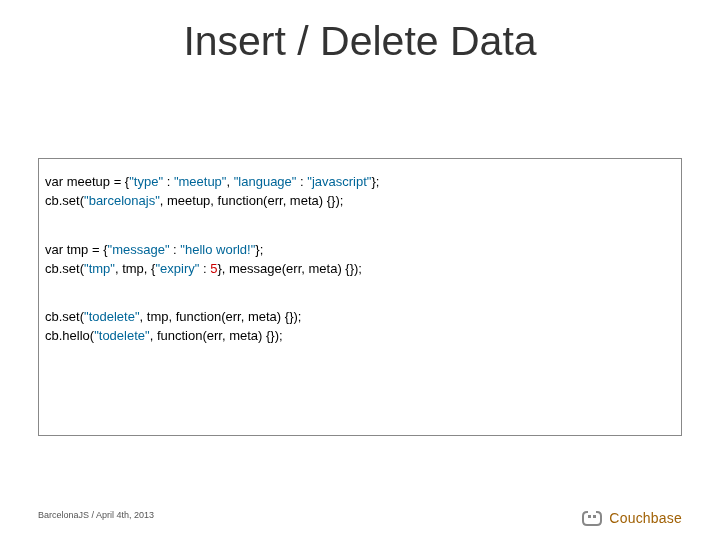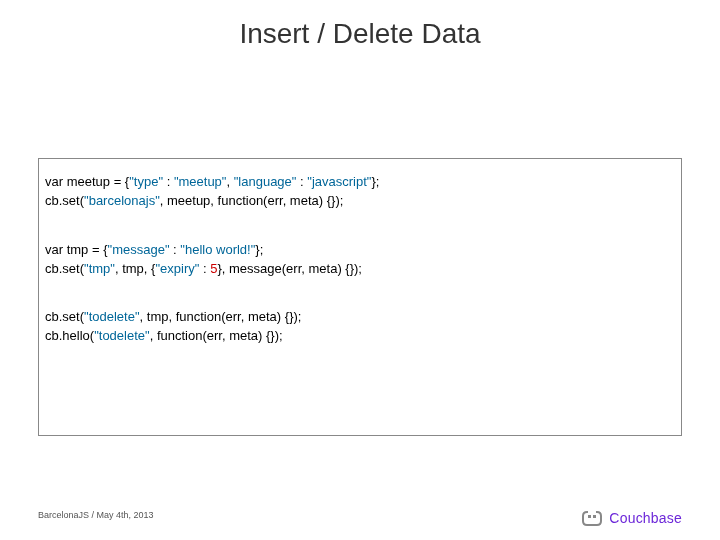--- a/index.html
+++ b/index.html
@@ -5,21 +5,21 @@
   * { margin: 0; padding: 0; box-sizing: border-box; }
   body {
     width: 720px;
     height: 540px;
     background: #fff;
     font-family: Arial, Helvetica, sans-serif;
     position: relative;
     overflow: hidden;
   }
   .title {
-    font-size: 28px;
+    font-size: 41px;
     color: #333;
     text-align: center;
     margin-top: 18px;
     font-weight: normal;
   }
   .code-box {
     position: absolute;
     left: 38px;
     top: 158px;
     width: 644px;
@@ -52,21 +52,21 @@
     gap: 6px;
   }
   .cb-icon {
     width: 22px;
     height: 16px;
     position: relative;
   }
   .cb-icon svg { display: block; }
   .cb-text {
     font-size: 14px;
-    color: #6d28d9;
+    color: #a16207;
     font-weight: normal;
     letter-spacing: 0.2px;
   }
 </style>
 </head>
 <body>
 
 <h1 class="title">Insert / Delete Data</h1>
 
 <div class="code-box">
@@ -79,21 +79,21 @@
     <div><span>var </span><span class="bold">tmp</span><span> = {</span><span class="str">"message"</span><span> : </span><span class="str">"hello world!"</span><span>};</span></div>
     <div><span class="bold">cb.</span><span>set</span><span>(</span><span class="str">"tmp"</span><span>, </span><span class="bold">tmp</span><span>, {</span><span class="str">"expiry"</span><span> : </span><span class="num">5</span><span>}, message(</span><span class="bold">err</span><span>, </span><span class="bold">meta</span><span>) {});</span></div>
   </div>
 
   <div class="block">
     <div><span class="bold">cb.</span><span>set</span><span>(</span><span class="str">"todelete"</span><span>, </span><span class="bold">tmp</span><span>, function(</span><span class="bold">err</span><span>, </span><span class="bold">meta</span><span>) {});</span></div>
     <div><span class="bold">cb.</span><span>hello</span><span>(</span><span class="str">"todelete"</span><span>, function(</span><span class="bold">err</span><span>, </span><span class="bold">meta</span><span>) {});</span></div>
   </div>
 </div>
 
-<div class="footer-left">BarcelonaJS / May 4th, 2013</div>
+<div class="footer-left">BarcelonaJS / April 4th, 2013</div>
 
 <div class="footer-right">
   <span class="cb-icon">
     <svg width="22" height="16" viewBox="0 0 22 16">
       <path d="M2 6 Q2 2 6 2 L16 2 Q20 2 20 6 L20 11 Q20 15 16 15 L6 15 Q2 15 2 11 Z" fill="none" stroke="#888" stroke-width="2"></path>
       <rect x="7" y="0" width="8" height="7" fill="#fff"></rect>
       <rect x="7" y="5" width="3" height="3" fill="#888"></rect>
       <rect x="12" y="5" width="3" height="3" fill="#888"></rect>
     </svg>
   </span>

